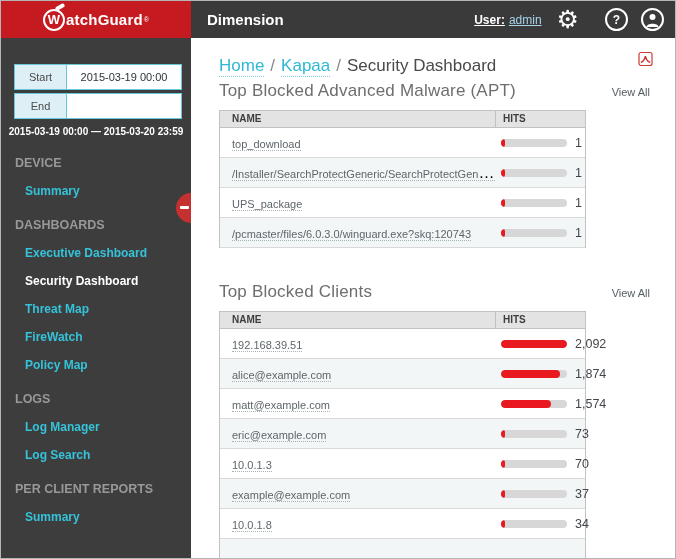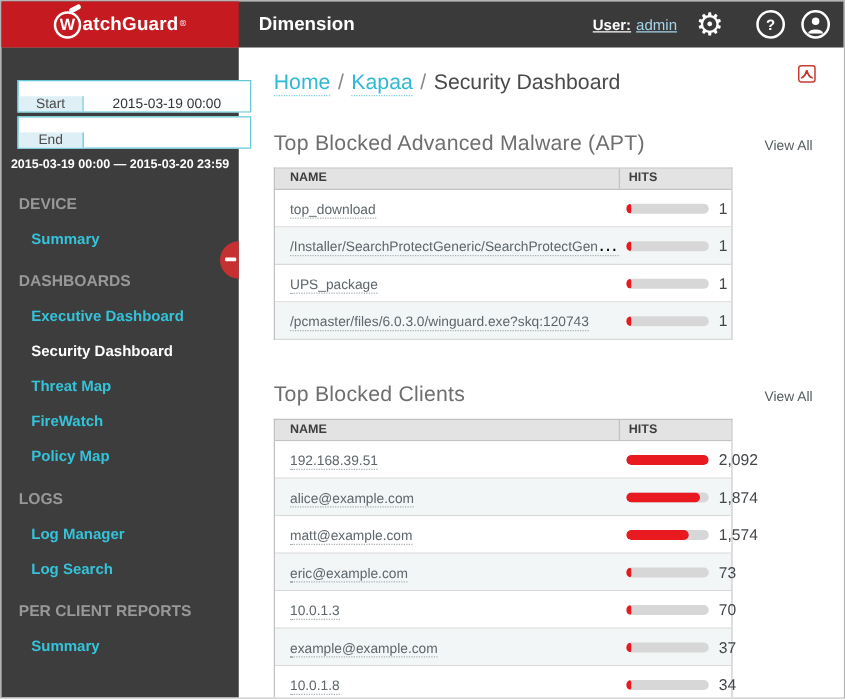--- a/index.html
+++ b/index.html
@@ -17,21 +17,21 @@
   .app-title { position:absolute; left:206px; top:0; height:37px; line-height:37px; color:#fff; font-size:15px; font-weight:bold; }
   .user-area { position:absolute; right:11px; top:0; height:37px; display:flex; align-items:center; }
   .user-text { font-size:12px; font-weight:bold; color:#fff;text-decoration:underline; }
   .user-name { color:#a8d4ea; margin-left:4px; font-weight:normal; }
   .gear { margin-left:15px; color:#fff; font-size:25px; line-height:25px; font-family:"DejaVu Sans", sans-serif; cursor:pointer; }
   .circle-btn { margin-left:26px; width:23px; height:23px; border:2px solid #fff; border-radius:50%; display:flex; align-items:center; justify-content:center; color:#fff; font-size:12px; font-weight:bold; cursor:pointer; }
   .circle-btn.account { margin-left:13px; overflow:hidden; }
 
   
   .sidebar { position:absolute; top:37px; left:0; width:190px; bottom:0; background:#3d3d3d; z-index:4; }
-  .date-field { display:flex; width:187px; height:26px; margin:0 0 3px 13px; border:1px solid #67c8da; background:#fff; cursor:pointer;align-items:flex-end; }
+  .date-field { display:flex; width:168px; height:26px; margin:0 0 3px 13px; border:1px solid #67c8da; background:#fff; cursor:pointer; }
   .date-field.first { margin-top:26px; }
   .date-label { width:52px; background:#def0f6; border-right:1px solid #67c8da; display:flex; align-items:center; justify-content:center; font-size:11px; color:#4a4a4a; }
   .date-value { flex:1; display:flex; align-items:center; justify-content:center; font-size:11px; color:#333; background:#fcfeff; }
   .date-range { margin-top:7px; text-align:center; font-size:10px; font-weight:bold; color:#fff; }
   .tabs { display:flex; margin:25px 0 0 16px; width:160px; border-bottom:1px solid #979797; }
   .tab { height:25px; line-height:25px; padding:0 17px; font-size:12px; font-weight:bold; color:#fff; cursor:pointer; }
   .tab.active { background:#5b5b5b; }
   .collapse-btn { position:absolute; top:155px; right:0; width:15px; height:30px; background:#c53031; border-radius:15px 0 0 15px; cursor:pointer; }
   .collapse-dash { position:absolute; top:13px; left:4px; width:9px; height:3px; background:#fff; border-radius:1px; }
   .nav { margin-top:12px; }
@@ -41,21 +41,21 @@
   .nav-item.active { color:#fff; }
 
   
   .content { position:absolute; left:190px; top:37px; right:0; bottom:0; background:#fff; padding:18px 25px 0 28px; overflow:hidden; }
   .breadcrumb { display:flex; align-items:baseline; font-size:17px; }
   .crumb-link { color:#2fb9d4; text-decoration:none; border-bottom:1px dotted #7fcfdd; cursor:pointer; }
   .crumb-sep { margin:0 6px; color:#8a8a8a; }
   .crumb-current { color:#4a4a4a; }
   .pdf-btn { position:absolute; top:13px; right:22px; cursor:pointer; }
 
-  .panel-head { display:flex; justify-content:space-between; align-items:baseline; margin-top:28px; }
+  .panel-head { display:flex; justify-content:space-between; align-items:baseline; margin-top:4px; }
   .panel + .panel .panel-head { margin-top:34px; }
   .panel-title { font-size:17px; font-weight:normal; color:#6e6e6e; letter-spacing:.2px; }
   .view-all { font-size:11px; color:#545c60; cursor:pointer; }
 
   .tbl { width:367px; margin-top:9px; border:1px solid #c2c2c2; border-bottom:none; }
   .tbl-header { display:flex; height:17px; background:#e3e3e3; border-bottom:1px solid #c2c2c2; }
   .th { font-size:10px; font-weight:bold; color:#3e3e3e; line-height:16px; }
   .th-name { flex:0 0 276px; padding-left:12px; border-right:1px solid #c2c2c2; }
   .th-hits { padding-left:7px; }
   .row { display:flex; align-items:center; height:30px; border-bottom:1px solid #d9d9d9; background:#fff; }

